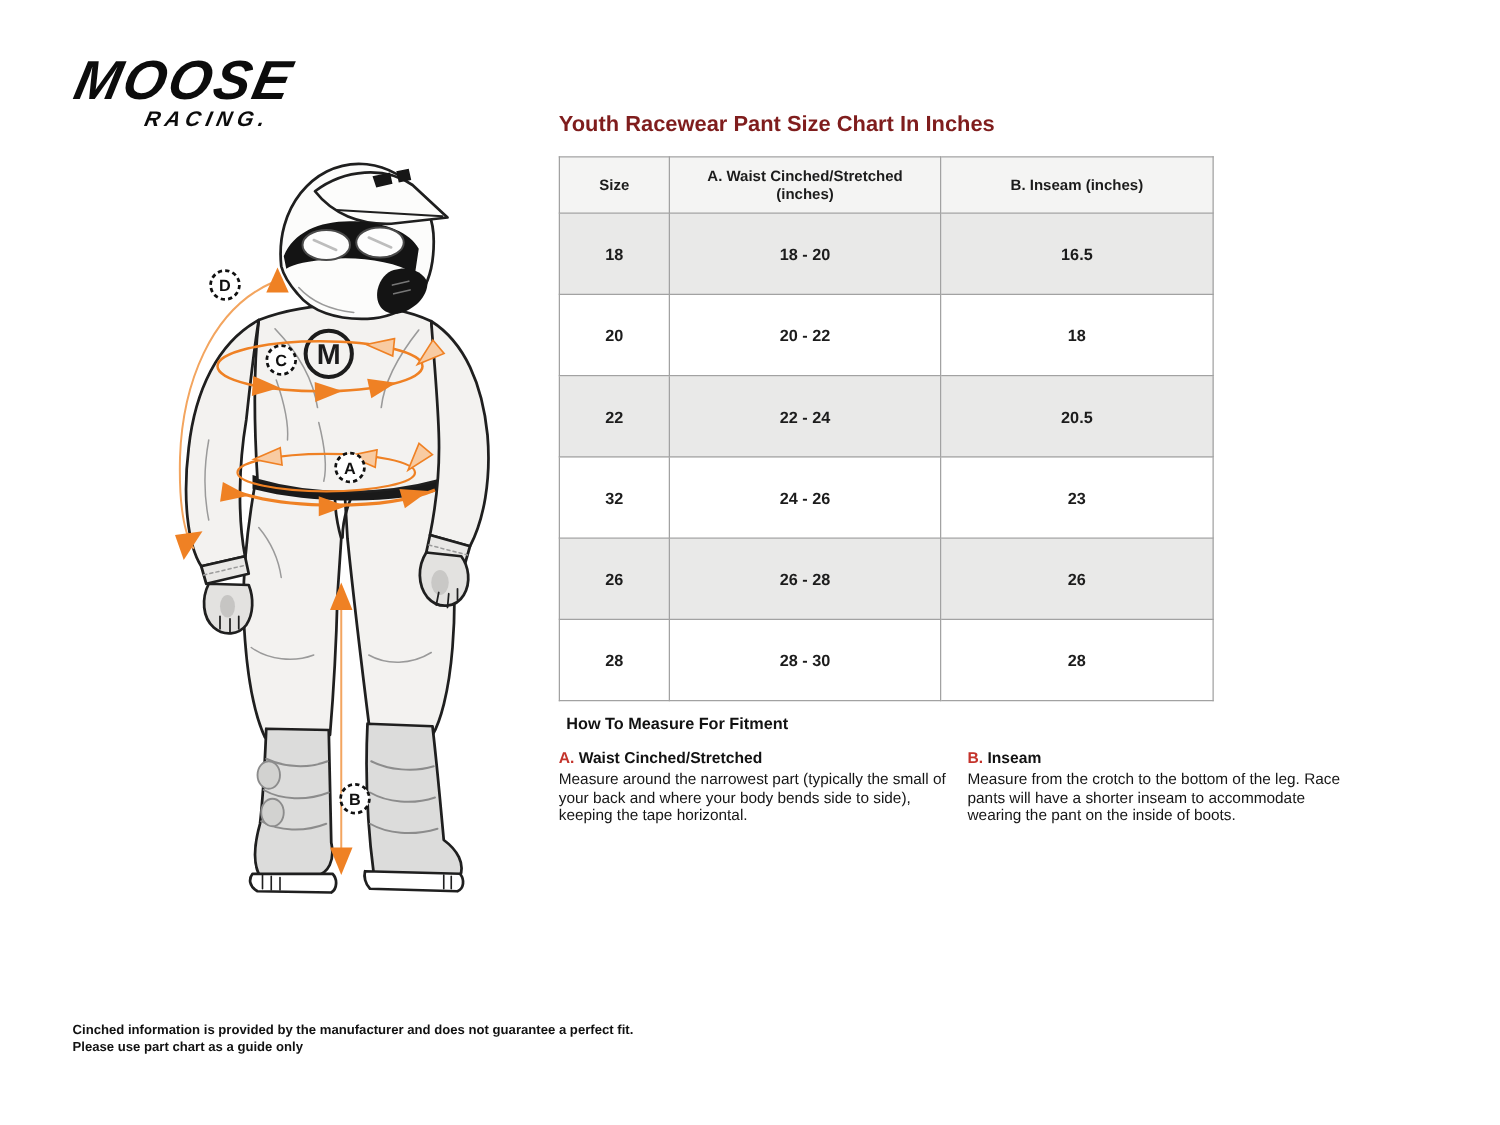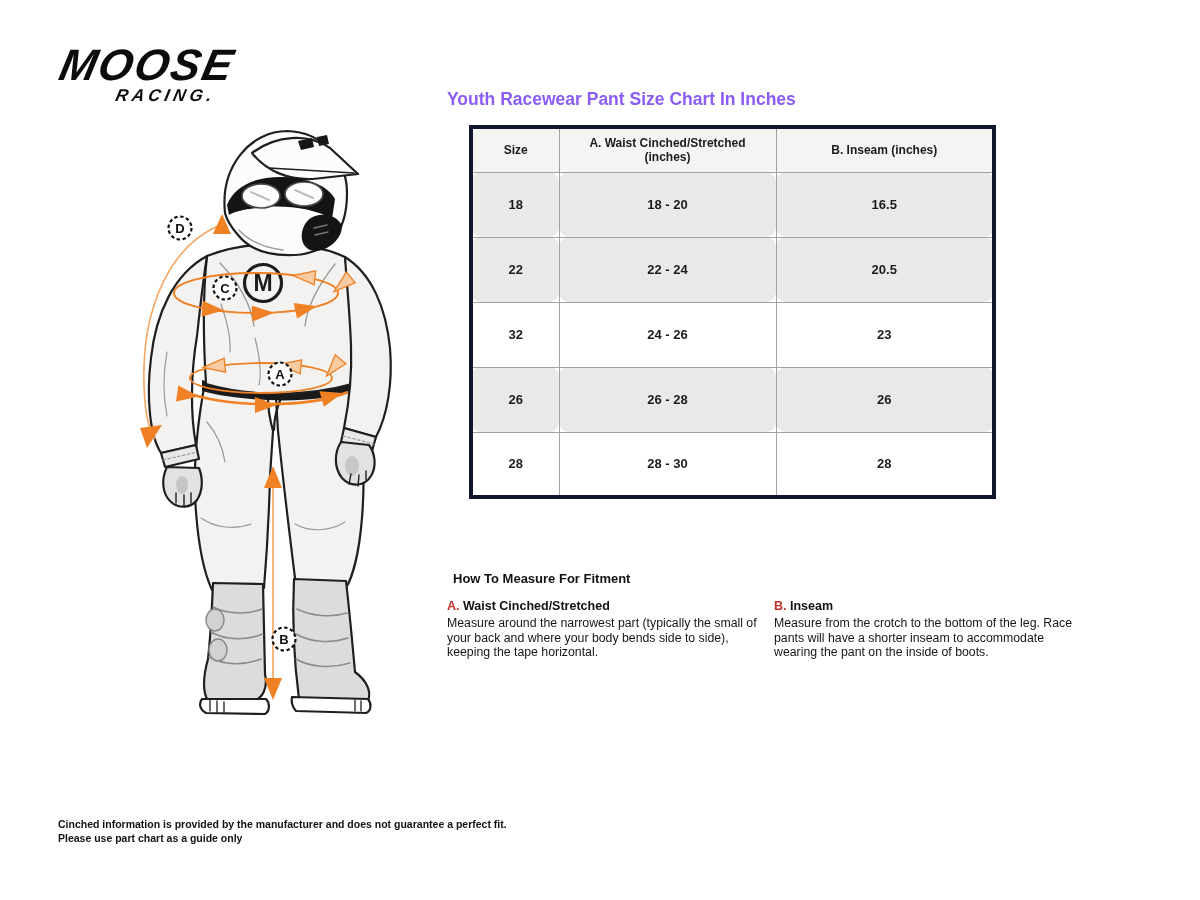--- a/index.html
+++ b/index.html
@@ -21,39 +21,38 @@
     letter-spacing: 2px; line-height: 0.85; color: #0c0c0c;
   }
   .logo-sub {
     font-size: 17px; font-weight: 900; font-style: italic;
     letter-spacing: 4px; color: #0c0c0c; margin: 3px 0 0 62px;
   }
 
   
   .chart-title {
     position: absolute; left: 447px; top: 89px;
-    font-size: 17.5px; font-weight: 700; color: #8b5cf6;
+    font-size: 17.5px; font-weight: 700; color: #7f1d1d;
   }
 
   
   .size-table {
     position: absolute; left: 447px; top: 125px; width: 523px;
     border-collapse: collapse; table-layout: fixed;
-    border: 4px solid #0f172a;
-    margin-left: 22px;
+    border: 1px solid #0f172a;
   }
   .size-table th, .size-table td {
     border: 1px solid #a2a2a2;
     text-align: center; vertical-align: middle;
     color: #1c1c1c; padding: 0 6px;
   }
   .size-table th {
     height: 45px; font-size: 12px; font-weight: 700; background: #f4f4f3;
   }
-  .size-table td { height: 65px; font-size: 13px; font-weight: 600; border-radius: 10px; }
+  .size-table td { height: 65px; font-size: 13px; font-weight: 600; }
   .size-table tr.alt td { background: #e9e9e8; }
 
   
   .howto-heading {
     position: absolute; left: 453px; top: 571px;
     font-size: 13px; font-weight: 700; color: #121212; text-align: right;
   }
   .howto-cols {
     position: absolute; left: 447px; top: 599px; width: 652px;
     display: flex; gap: 17px;
@@ -212,20 +211,25 @@
         <th>A. Waist Cinched/Stretched (inches)</th>
         <th>B. Inseam (inches)</th>
       </tr>
     </thead>
     <tbody>
       <tr class="alt">
         <td>18</td>
         <td>18 - 20</td>
         <td>16.5</td>
       </tr>
+      <tr>
+        <td>20</td>
+        <td>20 - 22</td>
+        <td>18</td>
+      </tr>
       <tr class="alt">
         <td>22</td>
         <td>22 - 24</td>
         <td>20.5</td>
       </tr>
       <tr>
         <td>32</td>
         <td>24 - 26</td>
         <td>23</td>
       </tr>

